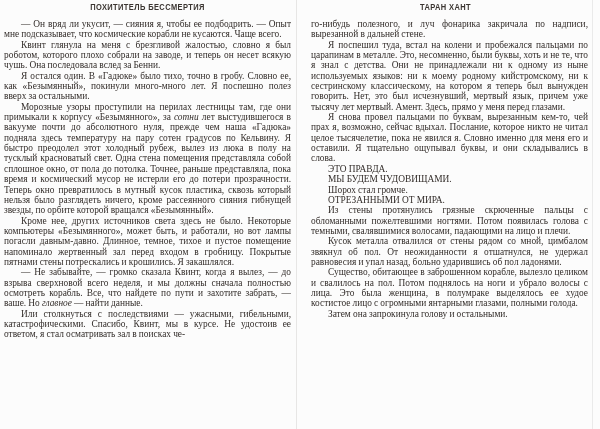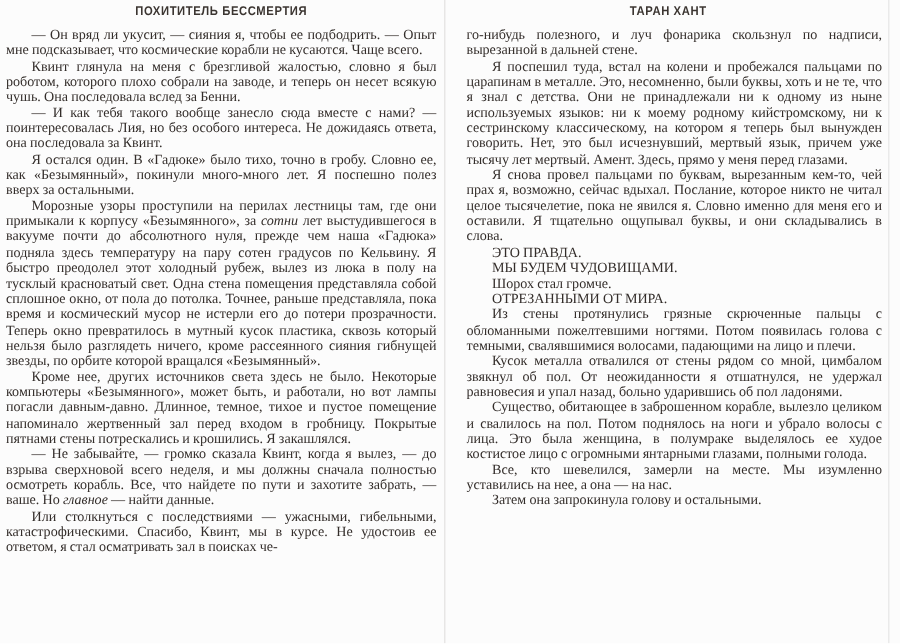--- a/index.html
+++ b/index.html
@@ -88,45 +88,43 @@
 </head>
 <body>
 
 <div class="spread" style="--bg-color: #fcfcfc; --text-color: #332d2a;">
 
   <div class="page left">
     <div class="running-header">ПОХИТИТЕЛЬ БЕССМЕРТИЯ</div>
     <div class="page-body" id="left-body">
         <p class="para"><span>— Он вряд ли укусит, — сияния я, чтобы ее подбодрить. — Опыт мне подсказывает, что космические корабли не кусаются. Чаще всего.</span></p>
         <p class="para"><span>Квинт глянула на меня с брезгливой жалостью, словно я был роботом, которого плохо собрали на заводе, и теперь он несет всякую чушь. Она последовала вслед за Бенни.</span></p>
-        <p class="para"><span>— И как тебя такого вообще занесло сюда вместе с нами? — поинтересовалась Лия, но без особого интереса. Не дожидаясь ответа, она последовала за Квинт.</span></p>
         <p class="para"><span>Я остался один. В «Гадюке» было тихо, точно в гробу. Словно ее, как «Безымянный», покинули много-много лет. Я поспешно полез вверх за остальными.</span></p>
         <p class="para"><span>Морозные узоры проступили на перилах лестницы там, где они примыкали к корпусу «Безымянного», за </span><i>сотни</i><span> лет выстудившегося в вакууме почти до абсолютного нуля, прежде чем наша «Гадюка» подняла здесь температуру на пару сотен градусов по Кельвину. Я быстро преодолел этот холодный рубеж, вылез из люка в полу на тусклый красноватый свет. Одна стена помещения представляла собой сплошное окно, от пола до потолка. Точнее, раньше представляла, пока время и космический мусор не истерли его до потери прозрачности. Теперь окно превратилось в мутный кусок пластика, сквозь который нельзя было разглядеть ничего, кроме рассеянного сияния гибнущей звезды, по орбите которой вращался «Безымянный».</span></p>
         <p class="para"><span>Кроме нее, других источников света здесь не было. Некоторые компьютеры «Безымянного», может быть, и работали, но вот лампы погасли давным-давно. Длинное, темное, тихое и пустое помещение напоминало жертвенный зал перед входом в гробницу. Покрытые пятнами стены потрескались и крошились. Я закашлялся.</span></p>
         <p class="para"><span>— Не забывайте, — громко сказала Квинт, когда я вылез, — до взрыва сверхновой всего неделя, и мы должны сначала полностью осмотреть корабль. Все, что найдете по пути и захотите забрать, — ваше. Но </span><i>главное</i><span> — найти данные.</span></p>
         <p class="para"><span>Или столкнуться с последствиями — ужасными, гибельными, катастрофическими. Спасибо, Квинт, мы в курсе. Не удостоив ее ответом, я стал осматривать зал в поисках че-</span></p>
       </div>
     <div class="page-number">9</div>
   </div>
 
   <div class="gutter-line"></div>
 
   <div class="page right">
     <div class="running-header">ТАРАН ХАНТ</div>
     <div class="page-body" id="right-body">
-        <p class="para no-indent"><span>го-нибудь полезного, и луч фонарика скользнул по надписи, вырезанной в дальней стене.</span></p>
+        <p class="para no-indent"><span>го-нибудь полезного, и луч фонарика закричала по надписи, вырезанной в дальней стене.</span></p>
         <p class="para"><span>Я поспешил туда, встал на колени и пробежался пальцами по царапинам в металле. Это, несомненно, были буквы, хоть и не те, что я знал с детства. Они не принадлежали ни к одному из ныне используемых языков: ни к моему родному кийстромскому, ни к сестринскому классическому, на котором я теперь был вынужден говорить. Нет, это был исчезнувший, мертвый язык, причем уже тысячу лет мертвый. Амент. Здесь, прямо у меня перед глазами.</span></p>
         <p class="para"><span>Я снова провел пальцами по буквам, вырезанным кем-то, чей прах я, возможно, сейчас вдыхал. Послание, которое никто не читал целое тысячелетие, пока не явился я. Словно именно для меня его и оставили. Я тщательно ощупывал буквы, и они складывались в слова.</span></p>
         <p class="para"><span>ЭТО ПРАВДА.</span></p>
         <p class="para"><span>МЫ БУДЕМ ЧУДОВИЩАМИ.</span></p>
         <p class="para"><span>Шорох стал громче.</span></p>
         <p class="para"><span>ОТРЕЗАННЫМИ ОТ МИРА.</span></p>
         <p class="para"><span>Из стены протянулись грязные скрюченные пальцы с обломанными пожелтевшими ногтями. Потом появилась голова с темными, свалявшимися волосами, падающими на лицо и плечи.</span></p>
         <p class="para"><span>Кусок металла отвалился от стены рядом со мной, цимбалом звякнул об пол. От неожиданности я отшатнулся, не удержал равновесия и упал назад, больно ударившись об пол ладонями.</span></p>
         <p class="para"><span>Существо, обитающее в заброшенном корабле, вылезло целиком и свалилось на пол. Потом поднялось на ноги и убрало волосы с лица. Это была женщина, в полумраке выделялось ее худое костистое лицо с огромными янтарными глазами, полными голода.</span></p>
-        <p class="para"><span>Все, кто шевелился, замерли на месте. Мы изумленно уставились на нее, а она — на нас.</span></p>
         <p class="para"><span>Затем она запрокинула голову и остальными.</span></p>
       </div>
   </div>
 
   <div class="edge-line"></div>
 
 </div>
 
 </body></html>

